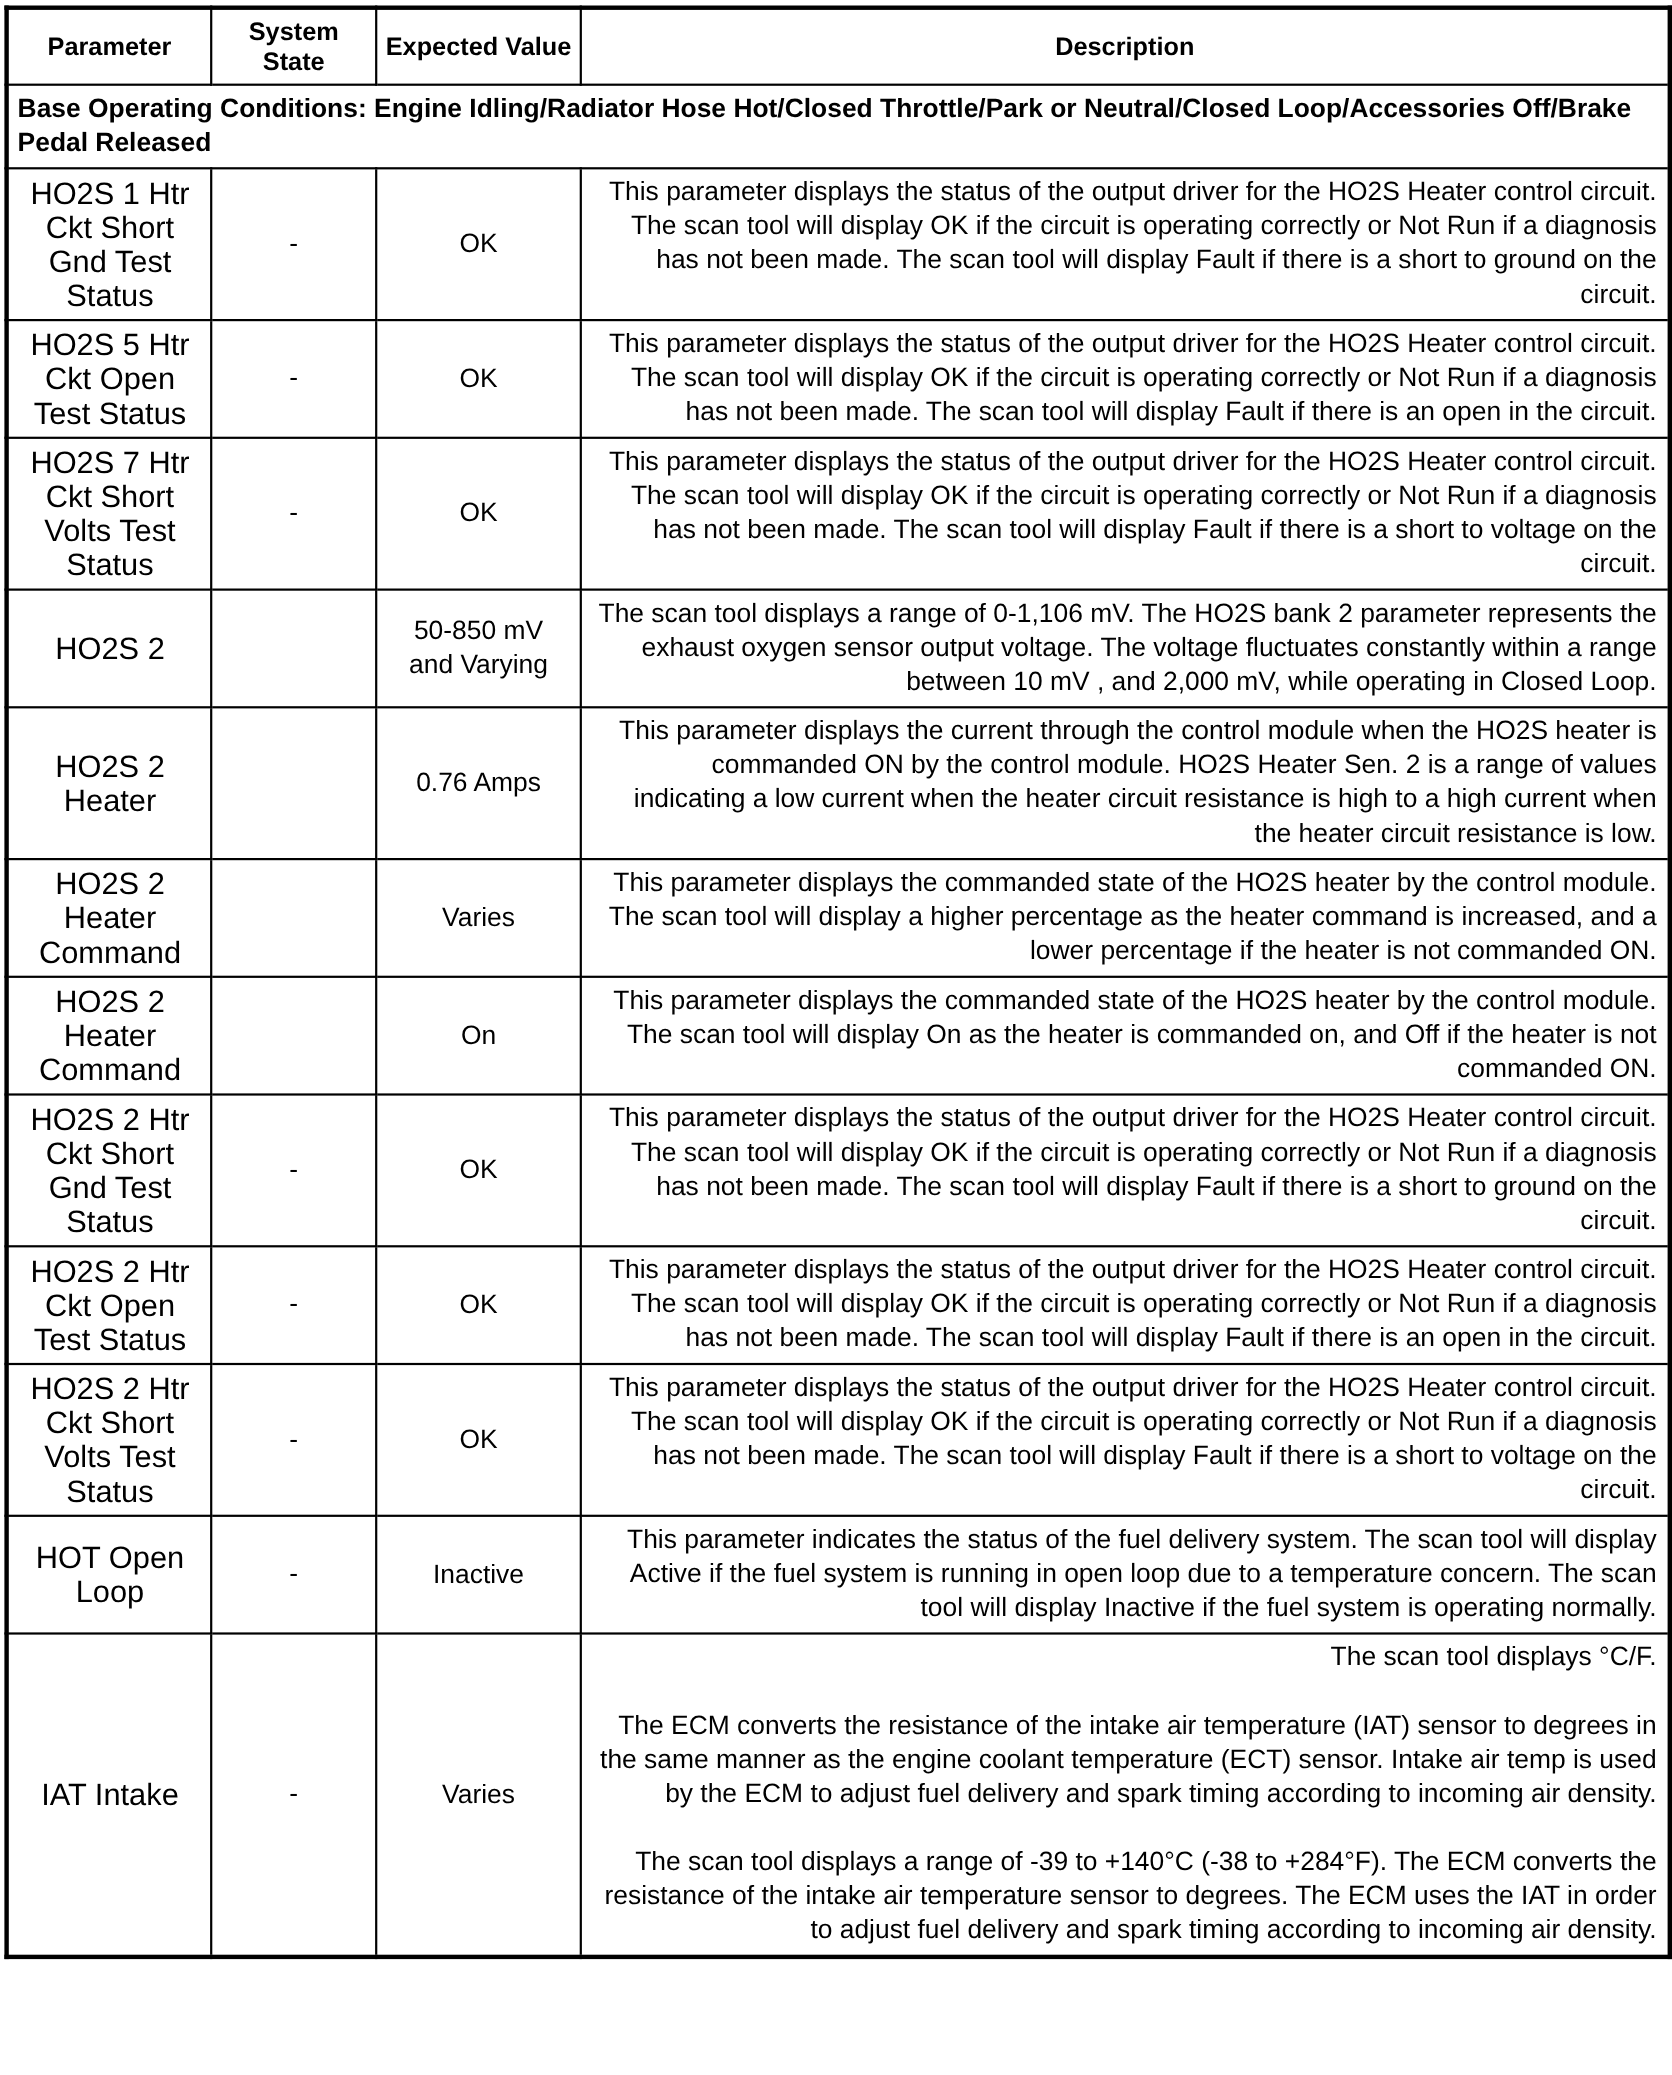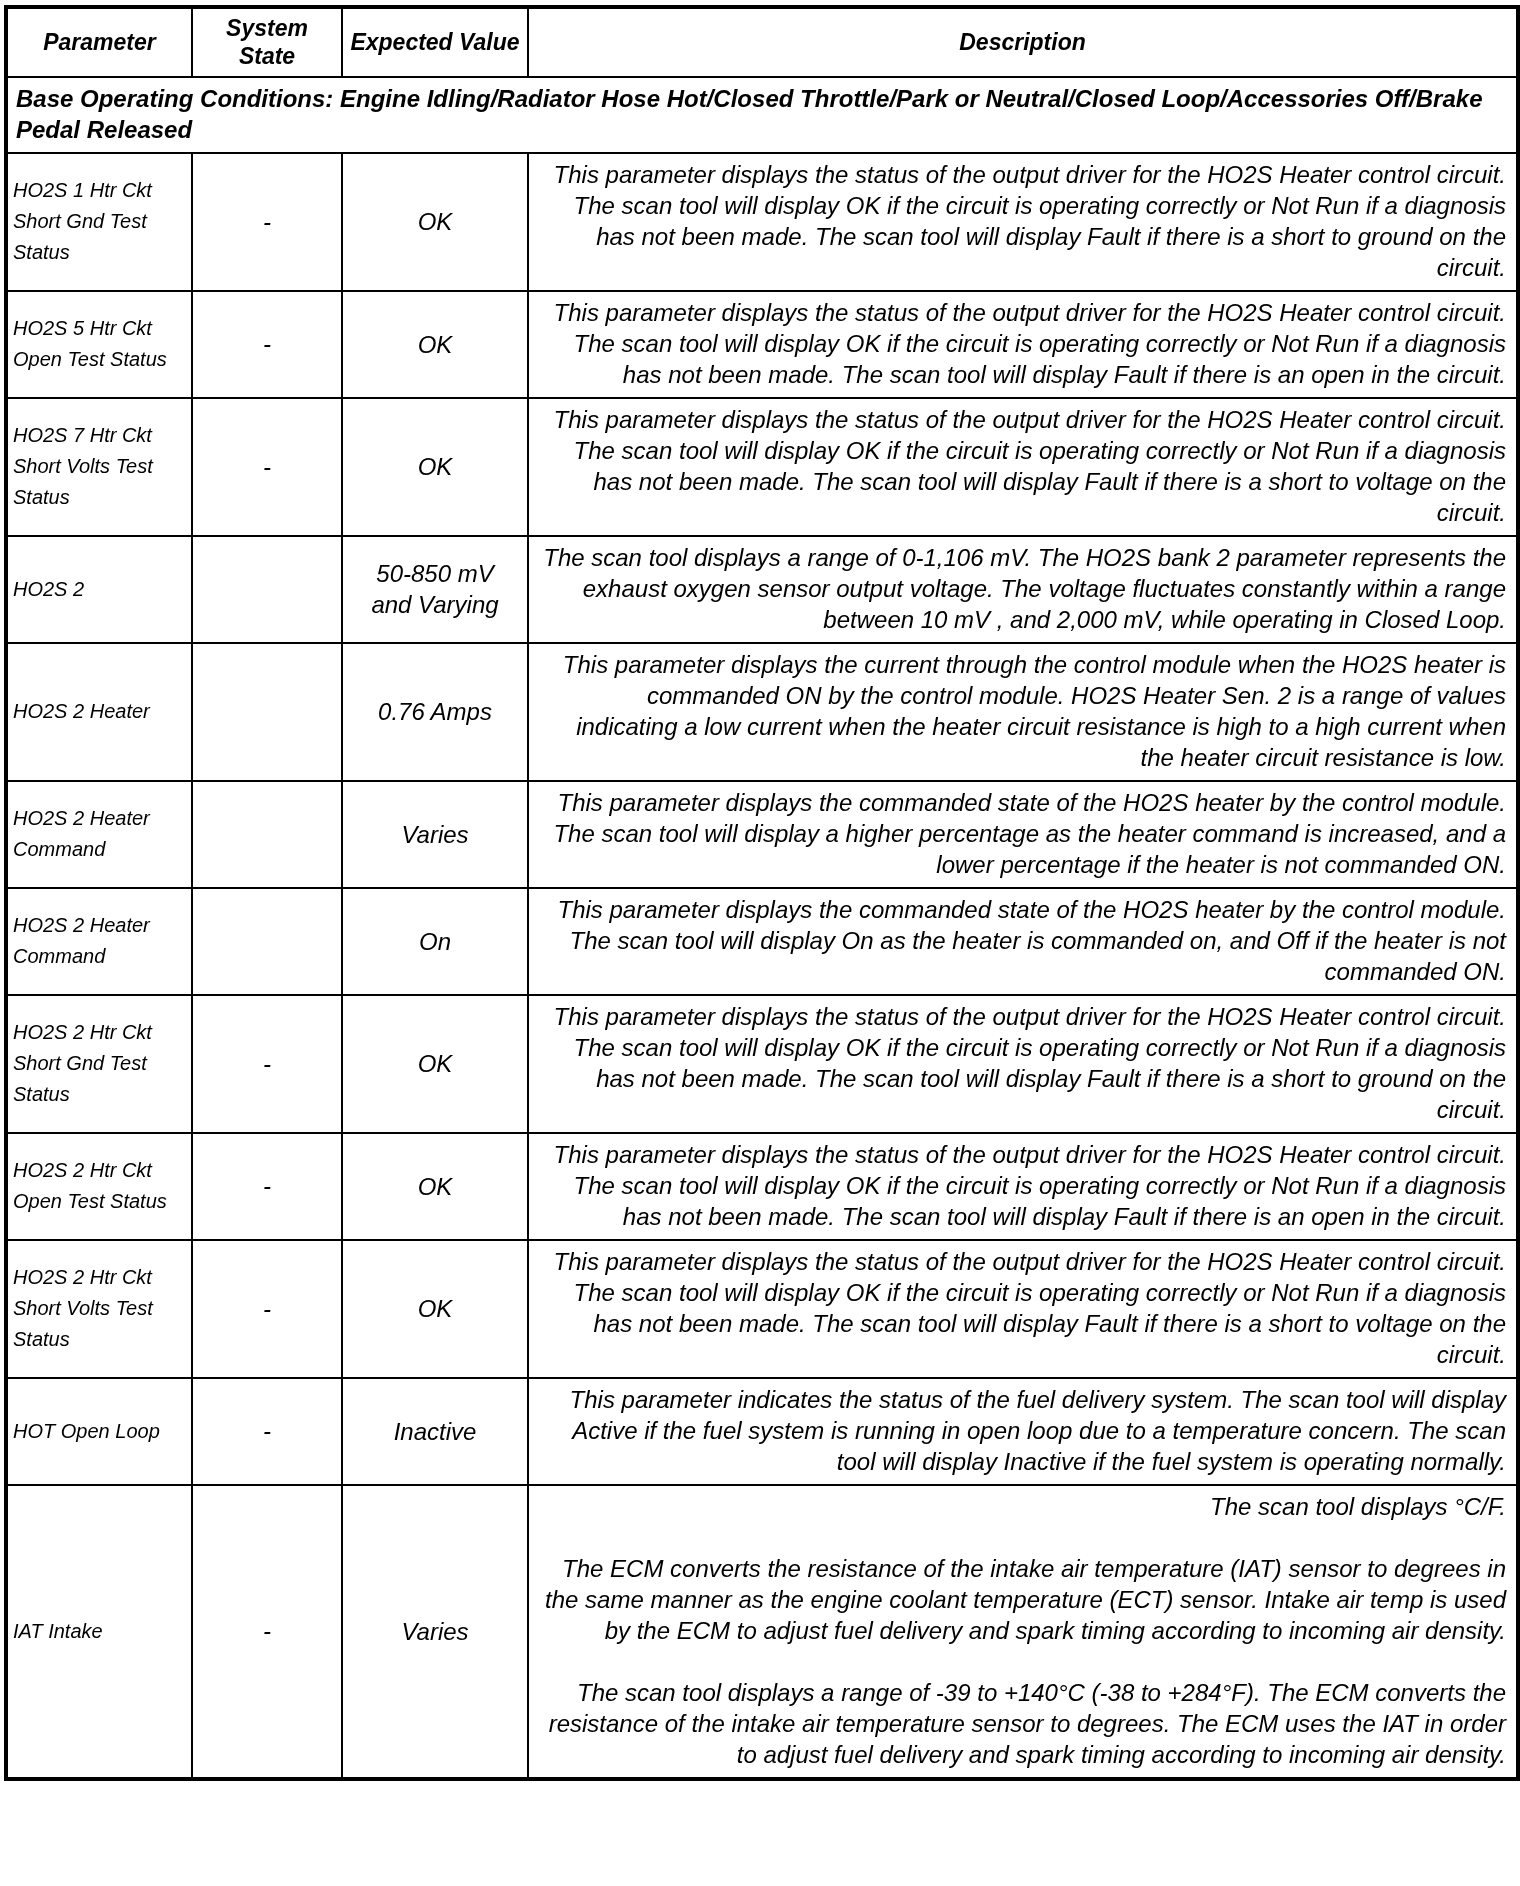--- a/index.html
+++ b/index.html
@@ -6,21 +6,20 @@
   html, body {
     background: #ffffff;
     font-family: "Liberation Sans", sans-serif;
     color: #000000;
   }
   .page {
     width: 1247px;
     min-height: 1886px;
     background: #ffffff;
     padding: 5px 4px;
-    font-style: italic;
   }
   table.data-table {
     width: 1512px;
     border-collapse: collapse;
     table-layout: fixed;
     border: 4px solid #000000;
   }
   th, td {
     border: 2px solid #000000;
     vertical-align: middle;
@@ -33,23 +32,23 @@
     line-height: 1.2;
   }
   td.section-header {
     font-size: 24px;
     font-weight: bold;
     text-align: left;
     padding: 6px 8px;
     line-height: 1.28;
   }
   td.col-param {
-    font-size: 20px;
+    font-size: 28px;
     line-height: 31px;
-    text-align: left;
+    text-align: center;
     padding: 5px 4px 5px 5px;
     vertical-align: middle;
     word-wrap: break-word;
     margin-left: 12px;
   }
   td.col-state {
     font-size: 24px;
     text-align: center;
     vertical-align: middle;
     padding: 5px 4px;

